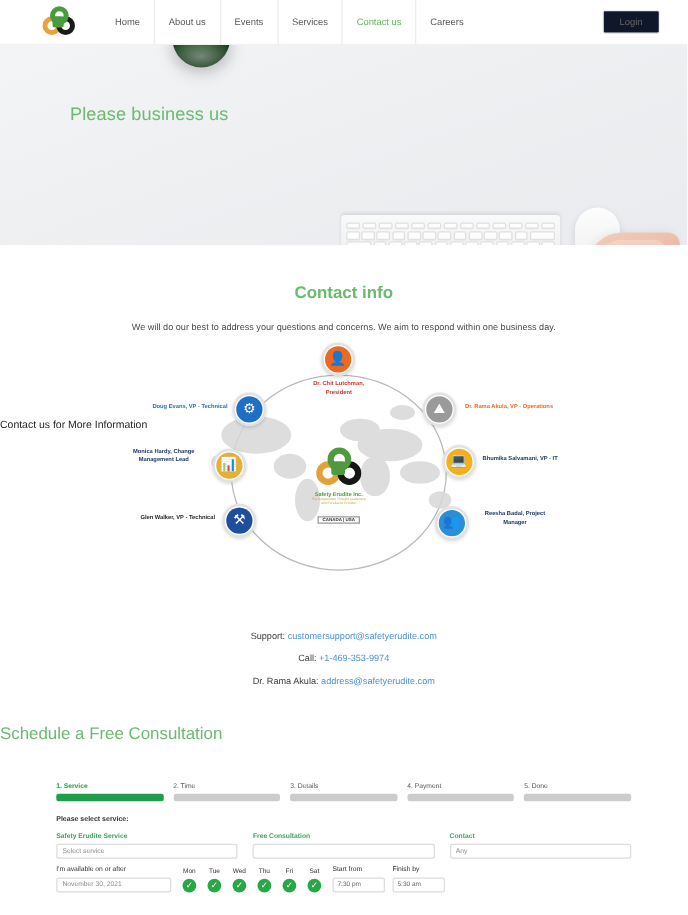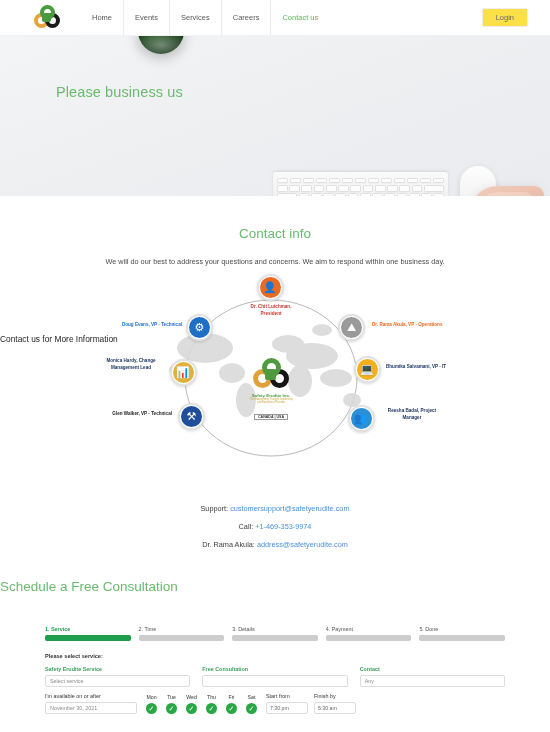--- a/index.html
+++ b/index.html
@@ -45,21 +45,21 @@
     white-space: nowrap;
     cursor: pointer;
   }
   .nav-item:first-child { border-left: none; padding-left: 10px; }
   .nav-item.active { color: #5cb85c; }
 
   .login-btn {
     position: absolute;
     right: 22px;
     top: 8px;
-    background: #fde047;
+    background: #0f172a;
     border: 1px solid #eee;
     border-radius: 2px;
     font-size: 7.5px;
     color: #666;
     padding: 4px 13px;
     cursor: pointer;
   }
 
   
   .hero {
@@ -125,21 +125,21 @@
     content:""; position:absolute; left:6px; top:6px; width:56px; height:46px;
     border-radius:30px 10px 6px 34px;
     background: linear-gradient(160deg,#f6d7c8,#e7b8a3);
   }
 
   
   .contact-section { padding-top: 30px; text-align: center; }
   .section-title {
     font-size: 13.5px;
     color: #6aba6f;
-    font-weight: 400;
+    font-weight: 700;
   }
   .section-sub {
     margin-top: 16px;
     font-size: 7.3px;
     color: #4b4b4b;
   }
 
   
   .diagram {
     position: relative;
@@ -248,24 +248,25 @@
 
 <div class="site-header">
   <div class="brand-logo">
     <span class="ring ring-orange"></span>
     <span class="ring ring-black"></span>
     <span class="ring ring-green"></span>
     <span class="ring-inner"></span>
   </div>
   <nav class="main-nav">
     <div class="nav-item">Home</div>
+    <div class="nav-item">About us</div>
     <div class="nav-item">Events</div>
     <div class="nav-item">Services</div>
+    <div class="nav-item active">Contact us</div>
     <div class="nav-item">Careers</div>
-    <div class="nav-item active">Contact us</div>
   </nav>
   <div class="login-btn">Login</div>
 </div>
 
 <div class="hero">
   <div class="hero-plant"></div>
   <div class="hero-title">Please business us</div>
   <div class="kb">
     <div class="kb-row fn">
       <span class="key"></span>

